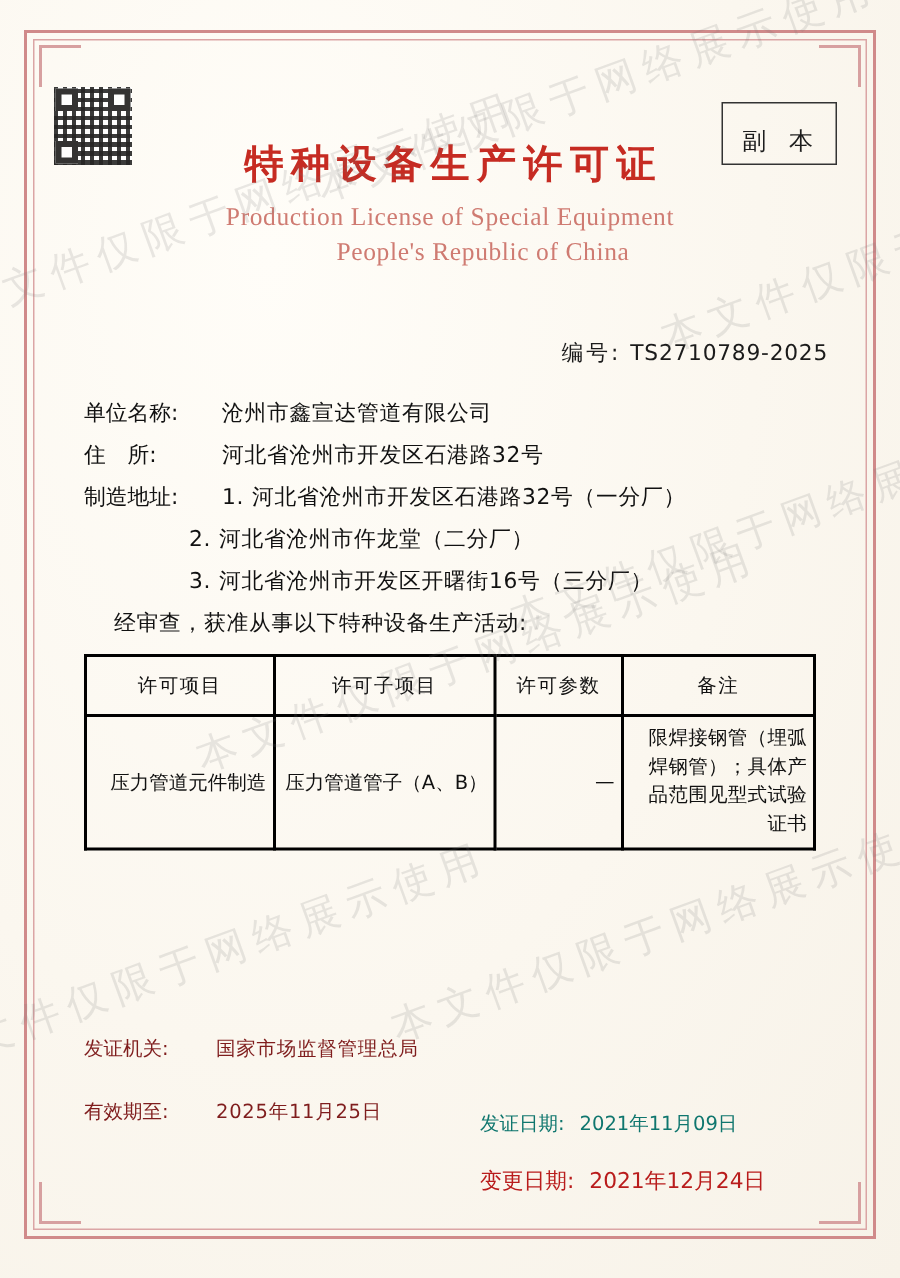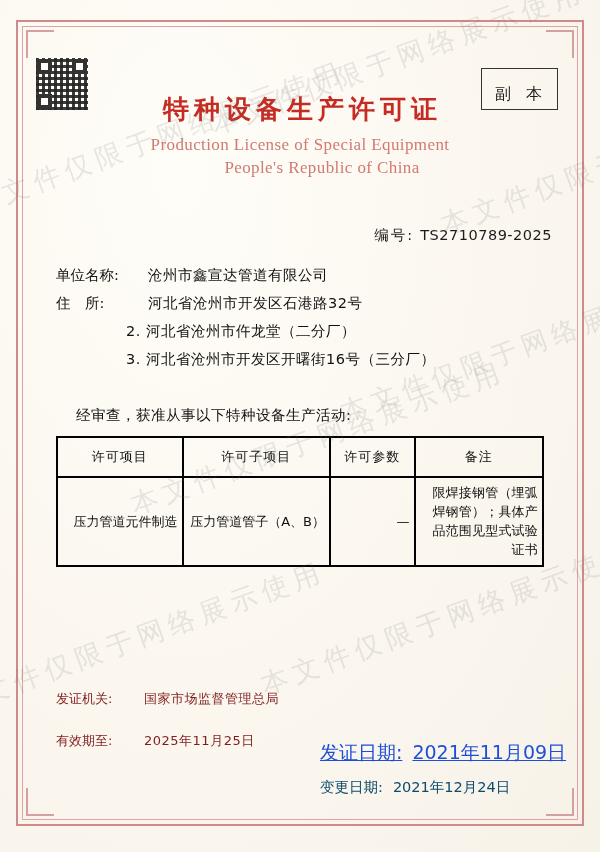--- a/index.html
+++ b/index.html
@@ -250,31 +250,30 @@
     color: #7f1d1d;
     font-family: "DejaVu Sans", sans-serif;
   }
   .brow { display: flex; margin-bottom: 24px; }
   .blabel { width: 88px; flex: 0 0 88px; }
   .bvalue { letter-spacing: 0.5px; }
   .issue-row {
     position: absolute;
     left: 320px;
     top: 740px;
-    font-size: 19px;
-    color: #1d4ed8;
-    font-family: "DejaVu Sans", sans-serif;
-    text-decoration: underline;
+    font-size: 13px;
+    color: #0f766e;
+    font-family: "DejaVu Sans", sans-serif;
   }
   .change-row {
     position: absolute;
     left: 320px;
     top: 778px;
     font-size: 14.5px;
-    color: #0c4a6e;
+    color: #b91c1c;
     font-family: "DejaVu Sans", sans-serif;
   }
   .issue-row .lbl, .change-row .lbl { margin-right: 10px; }
 
   
   .seal {
     position: absolute;
     left: 398px;
     top: 664px;
     width: 142px;
@@ -363,20 +362,24 @@
   </div>
 
   <div class="fields">
     <div class="frow">
       <div class="flabel">单位名称:</div>
       <div class="fvalue">沧州市鑫宣达管道有限公司</div>
     </div>
     <div class="frow">
       <div class="flabel">住　所:</div>
       <div class="fvalue">河北省沧州市开发区石港路32号</div>
+    </div>
+    <div class="frow">
+      <div class="flabel">制造地址:</div>
+      <div class="fvalue">1. 河北省沧州市开发区石港路32号（一分厂）</div>
     </div>
     <div class="addr-list">
       <div class="addr-item">2. 河北省沧州市仵龙堂（二分厂）</div>
       <div class="addr-item">3. 河北省沧州市开发区开曙街16号（三分厂）</div>
     </div>
   </div>
 
   <div class="note-line">经审查，获准从事以下特种设备生产活动:</div>
 
   <table class="lic">

